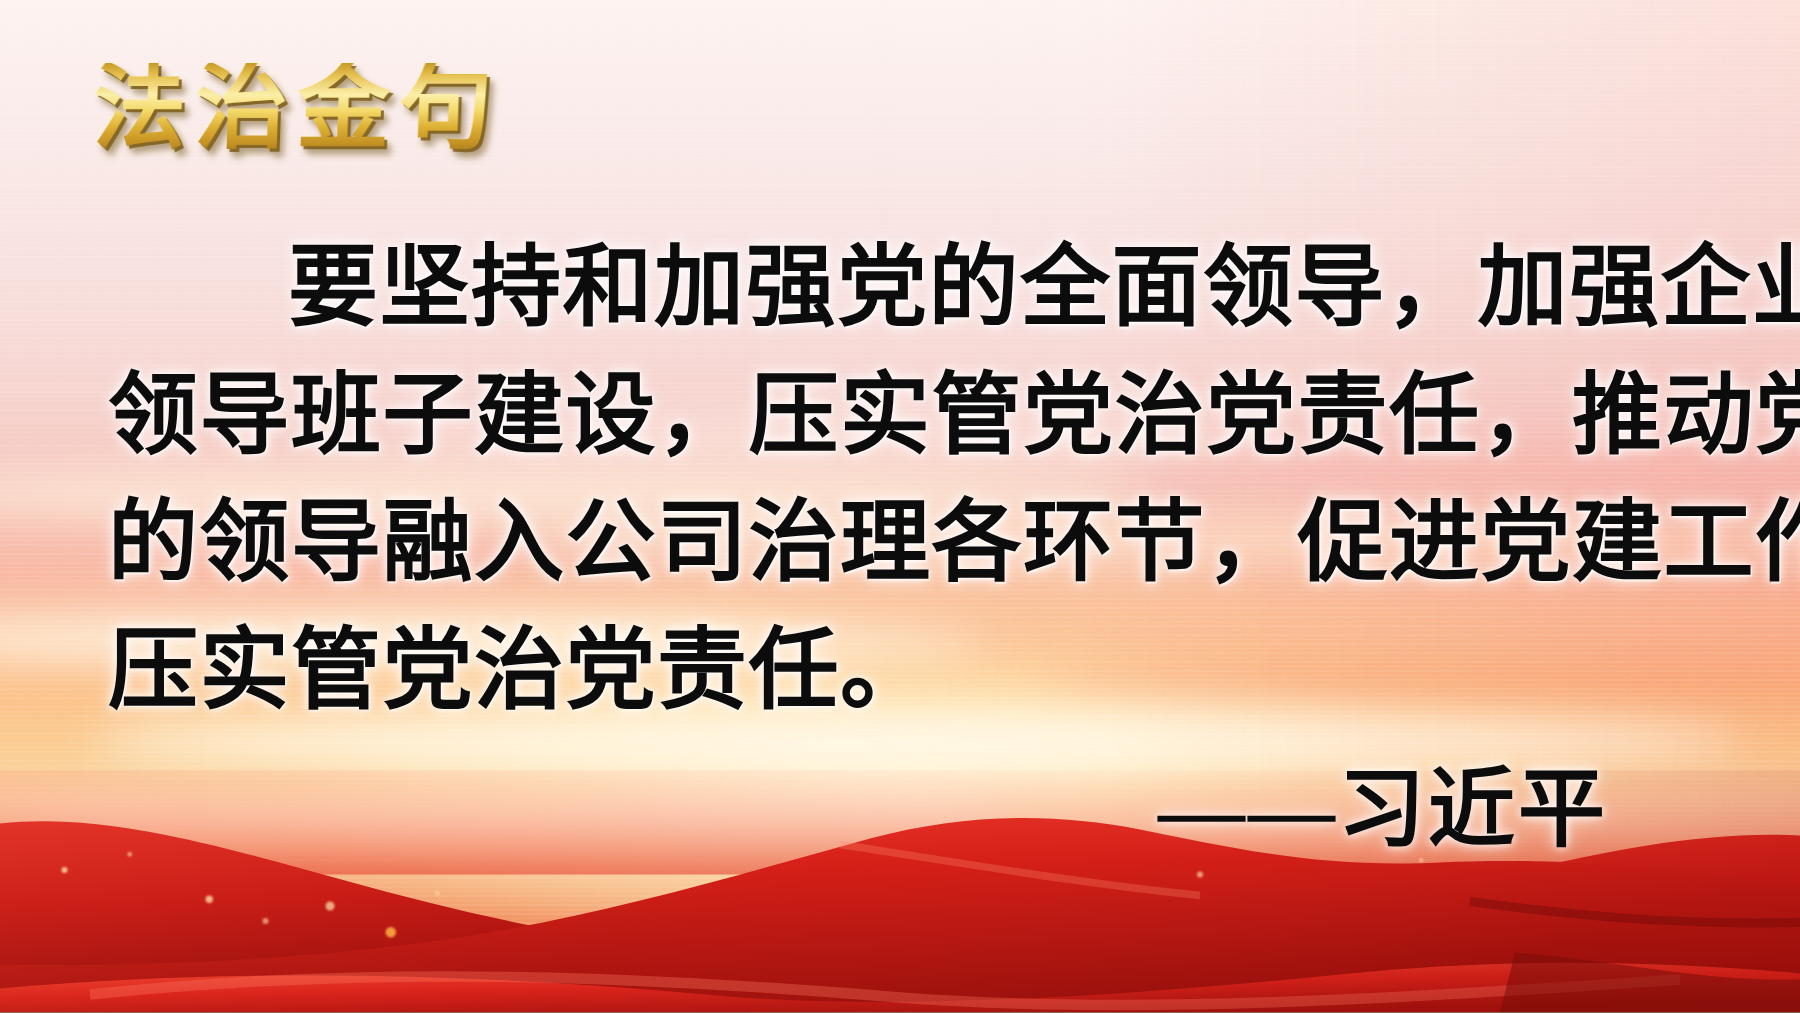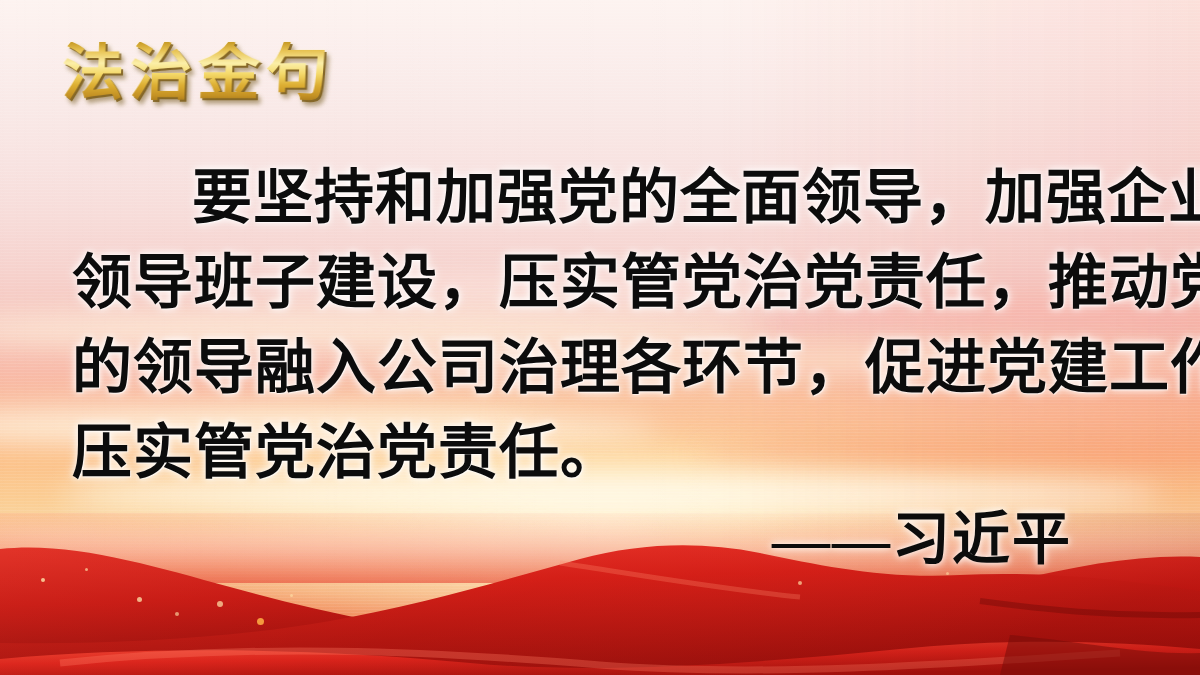--- a/index.html
+++ b/index.html
@@ -145,21 +145,21 @@
       drop-shadow(0 0 1px rgba(255,244,190,0.55));
     transform: skewX(-2deg);
   }
 
   
   #quote {
     position: absolute;
     left: 72px;
     top: 155px;
     width: 1060px;
-    font-family: Liberation Sans, sans-serif;
+    font-family: Liberation Mono, monospace;
     font-size: 60px;
     line-height: 85px;
     font-weight: 700;
     color: #0c0c0c;
     letter-spacing: 1px;
     text-shadow:
        0 0  6px rgba(255,255,255,0.95),
        0 0 12px rgba(255,255,255,0.80),
        1px 1px 0 rgba(255,255,255,0.55);
   }

